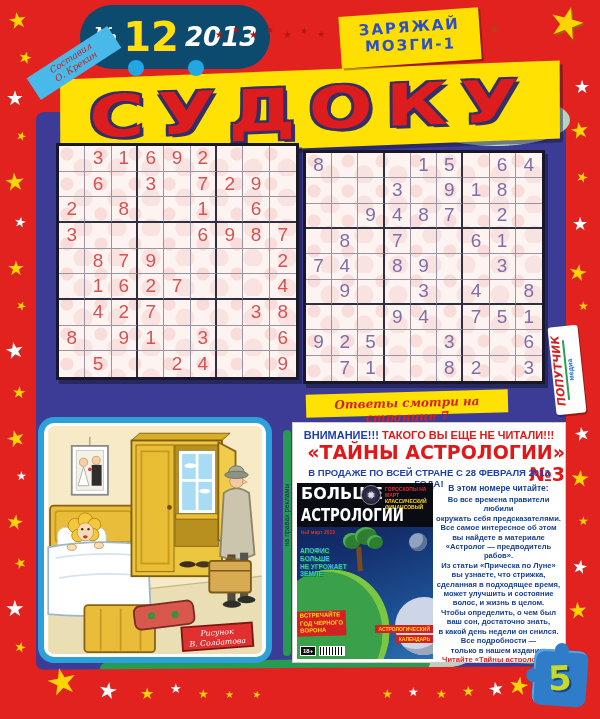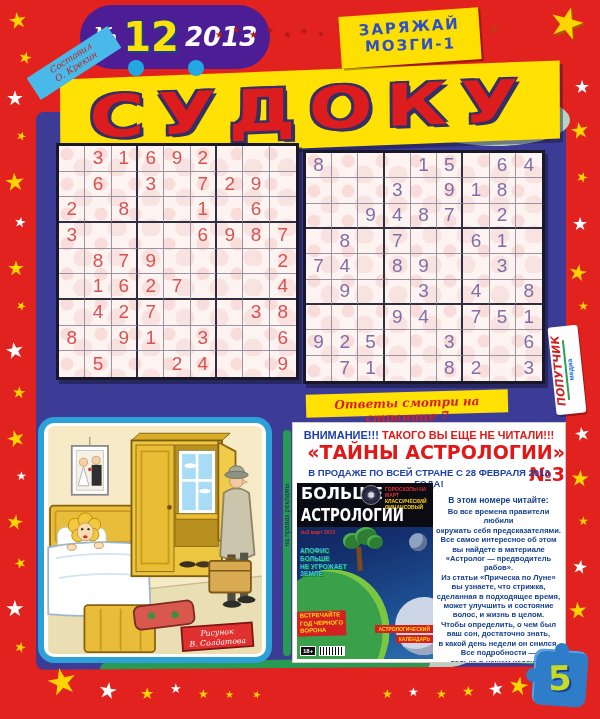--- a/index.html
+++ b/index.html
@@ -11,21 +11,21 @@
   
   .st { position:absolute; font-style:normal; line-height:1; z-index:7; }
   
   #panel { position:absolute; left:36px; top:112px; width:530px; height:558px;
     background:#3c3c96; border-radius:8px; z-index:1; }
   .bump { position:absolute; width:22px; height:22px; border-radius:50%; background:#3c3c96; z-index:2; }
   .greenlite { position:absolute; background:#b7d2c3; border-radius:50%; z-index:2; }
   .greendark { position:absolute; background:#279a53; border-radius:8px; z-index:2; }
   
   #cloud { position:absolute; left:80px; top:5px; width:190px; height:64px;
-    background:#4c1d95; border-radius:32px; z-index:6; display:flex;
+    background:#0c4a6e; border-radius:32px; z-index:6; display:flex;
     align-items:center; justify-content:center; gap:6px; }
   #cloud:before, #cloud:after { content:""; position:absolute; width:16px; height:16px;
     border-radius:50%; background:#22a7e2; bottom:-7px; }
   #cloud:before { left:48px; } #cloud:after { left:108px; }
   .no-sym { font:italic 26px "DejaVu Serif",serif; color:#fff; }
   .no-num { font:bold 40px "DejaVu Sans",sans-serif; color:#ffe104;
     text-shadow:2px 2px 0 #17428f,-1px -1px 0 #17428f,1px -1px 0 #17428f,-1px 1px 0 #17428f; }
   .no-year { font:bold italic 26px "DejaVu Sans",sans-serif; color:#fff; }
   #slogan { position:absolute; left:340px; top:12px; width:140px; height:52px;
     background:#ffdf00; transform:rotate(-4deg); z-index:6; text-align:center;
@@ -72,21 +72,21 @@
   #ad { position:absolute; left:292px; top:422px; width:274px; height:241px;
     background:#fff; border:1px solid #d8c7c7; z-index:5; overflow:hidden; }
   .ad-line1 { position:absolute; top:6px; left:0; right:0; text-align:center;
     font:bold 11px "Liberation Sans",sans-serif; }
   .ad-line1 .blue { color:#1d3fae; } .ad-line1 .red { color:#e01818; }
   .ad-title { position:absolute; top:18px; left:0; right:0; text-align:right;
     font:bold 19px "DejaVu Sans",sans-serif; color:#e01818; }
   .ad-avail { position:absolute; top:44px; left:0; right:0; text-align:center;
     font:bold 9.5px "Liberation Sans",sans-serif; color:#1d3fae; }
   .ad-body { position:absolute; left:142px; top:60px; width:127px; text-align:center; }
-  .ad-body h4 { font:bold 8.5px "Liberation Sans",sans-serif; color:#16418f; margin-bottom:2px;margin-top:12px; }
+  .ad-body h4 { font:bold 8.5px "Liberation Sans",sans-serif; color:#16418f; margin-bottom:2px; }
   .ad-body .txt { font:bold 7.6px "Liberation Sans",sans-serif; color:#16418f;
     line-height:1.24; white-space:pre-line; }
   .ad-body .txt-red { font:bold 7.6px "Liberation Sans",sans-serif; color:#d42a2a;
     line-height:1.24; white-space:pre-line; }
   #disclaimer { position:absolute; left:234px; top:509px; width:110px; height:12px;
     transform:rotate(-90deg); z-index:6; text-align:center;
     font:7px "Liberation Sans",sans-serif; color:#20205e; }
   
   #cover { position:absolute; left:4px; top:60px; width:136px; height:176px;
     background:linear-gradient(160deg,#0d1b4d 0%,#14306e 40%,#1d4f93 72%,#2b6fb0 100%);

